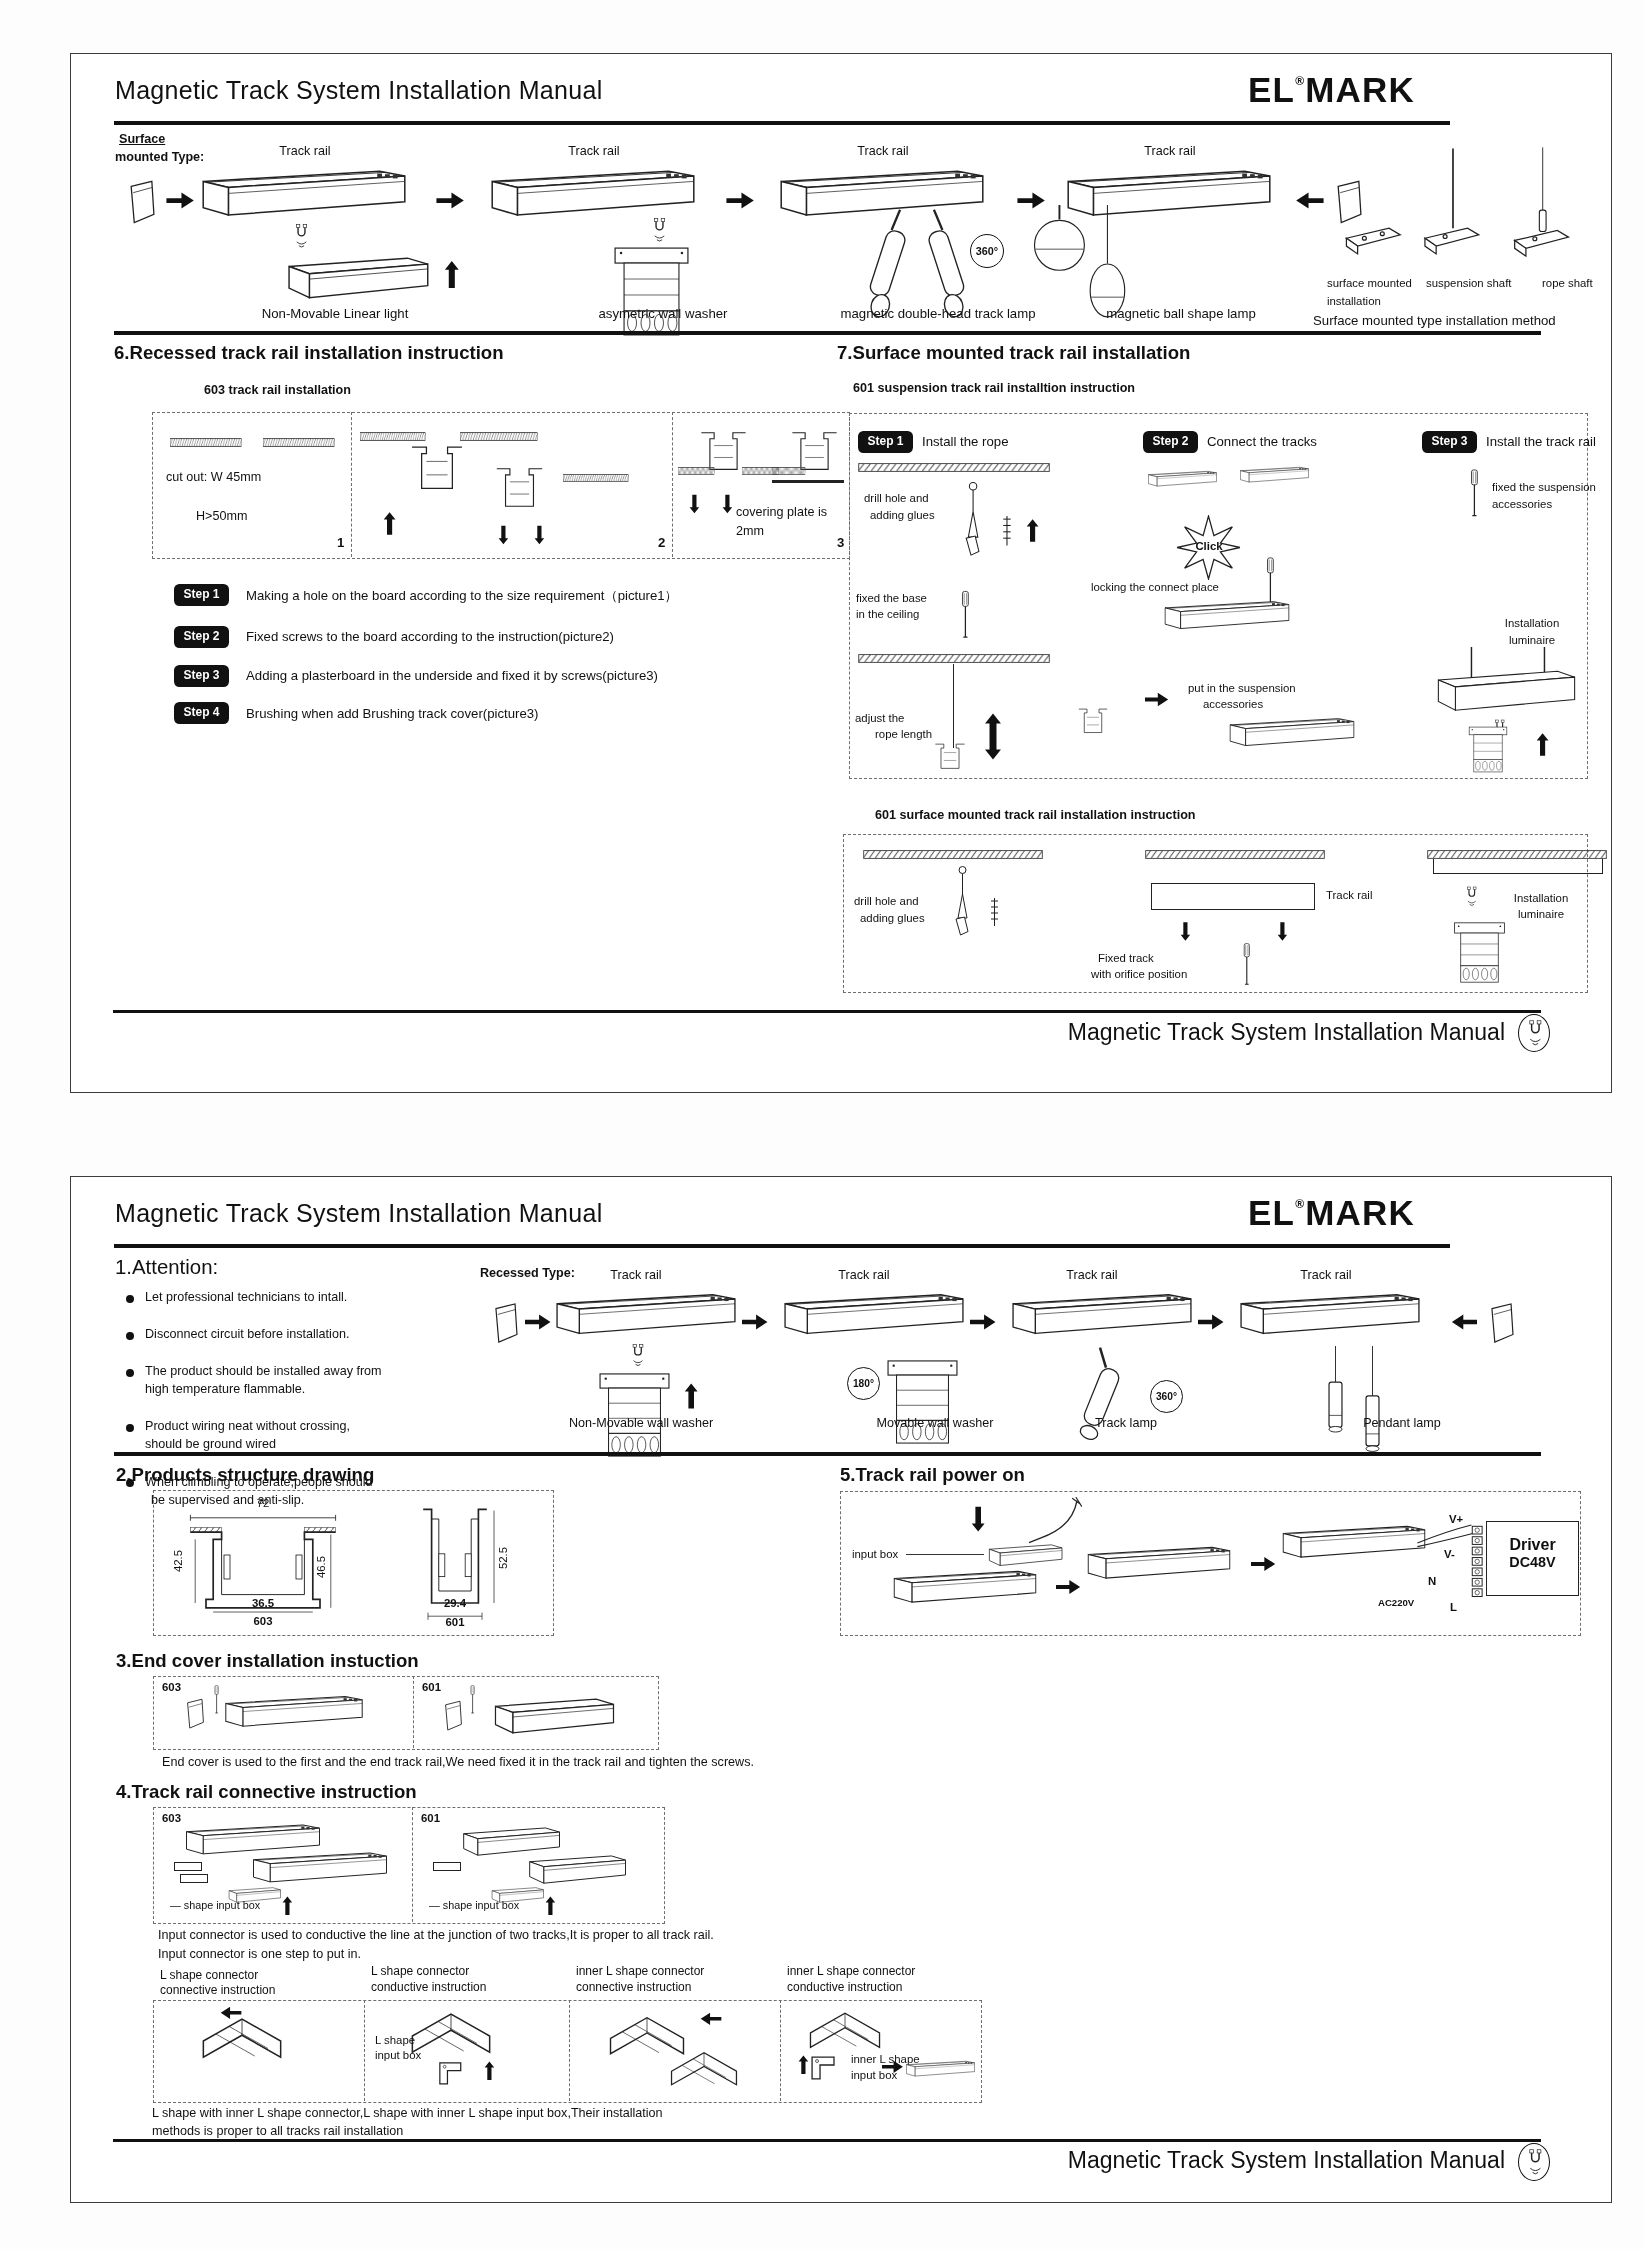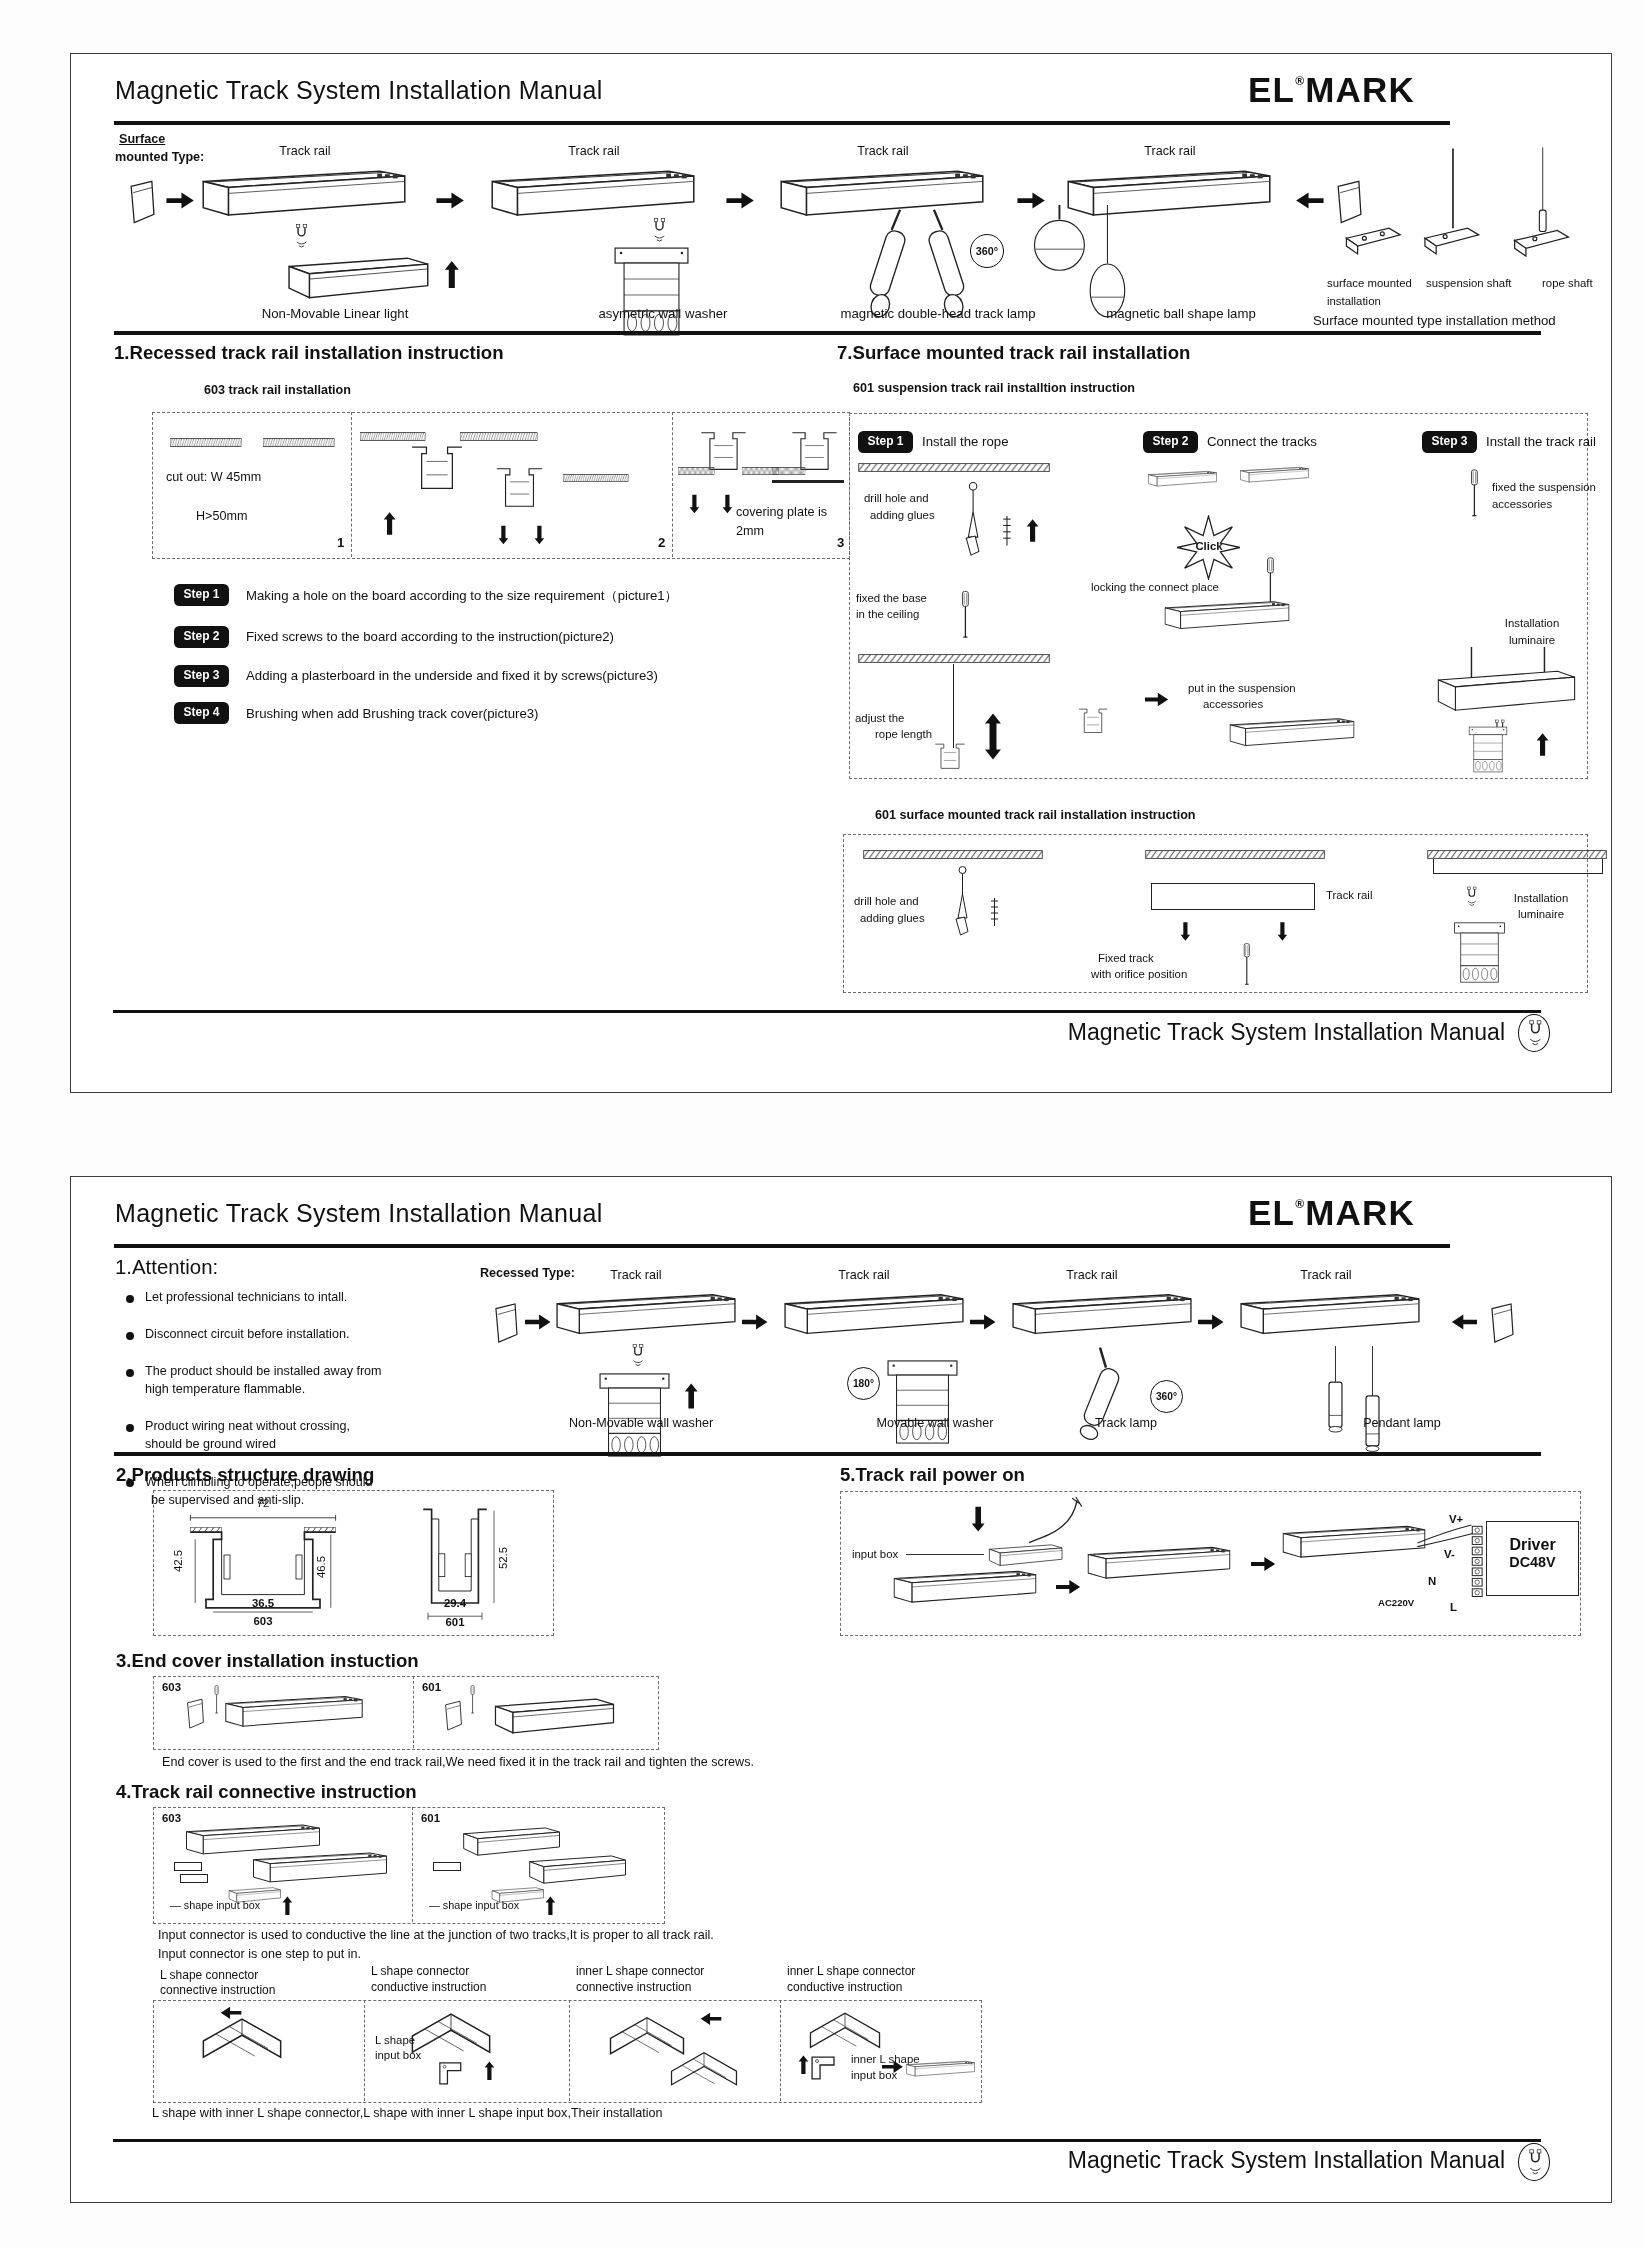--- a/index.html
+++ b/index.html
@@ -324,21 +324,21 @@
       <use href="#bracket3"></use>
     </svg>
   <div class="ab dim" style="left:1256px;top:223px;">surface mounted</div>
   <div class="ab dim" style="left:1256px;top:241px;">installation</div>
   <div class="ab dim" style="left:1355px;top:223px;">suspension shaft</div>
   <div class="ab dim" style="left:1471px;top:223px;">rope shaft</div>
   <div class="ab cap" style="left:1242px;top:259px;width:300px;">Surface mounted type installation method</div>
 
   <div class="ab rule" style="left:43px;top:277px;width:1427px;"></div>
 
-  <div class="ab sech" style="left:43px;top:288px;">1.Recessed track rail installation instruction</div>
+  <div class="ab sech" style="left:43px;top:288px;">6.Recessed track rail installation instruction</div>
   <div class="ab subh" style="left:133px;top:329px;">603 track rail installation</div>
 
   <div class="ab dash" style="left:81px;top:358px;width:696px;height:145px;"></div>
   <div class="ab vdash" style="left:280px;top:358px;height:145px;"></div>
   <div class="ab vdash" style="left:601px;top:358px;height:145px;"></div>
 
   <svg class="ab" style="left:99px;top:384px;width:72px;height:9.6px;" viewBox="0 0 120 16" width="72" height="9.6">
       <use href="#hatchbar"></use>
     </svg>
   <svg class="ab" style="left:192px;top:384px;width:72px;height:9.6px;" viewBox="0 0 120 16" width="72" height="9.6">
@@ -813,20 +813,21 @@
   <div class="ab lbl" style="left:780px;top:876px;">inner L shape</div>
   <div class="ab lbl" style="left:780px;top:892px;">input box</div>
   <svg class="ab" style="left:811px;top:882px;width:21.6px;height:15.6px;" viewBox="0 0 36 26" width="21.6" height="15.6">
       <use href="#arwR"></use>
     </svg>
   <svg class="ab" style="left:835px;top:869px;width:69px;height:48px;" viewBox="0 0 115 80" width="69" height="48">
       <use href="#rail"></use>
     </svg>
 
   <div class="ab lbl2" style="left:81px;top:929px;width:1380px;">L shape with inner L shape connector,L shape with inner L shape input box,Their installation</div>
+  <div class="ab lbl2" style="left:81px;top:947px;width:1380px;">methods is proper to all tracks rail installation</div>
 
   <div class="ab thin" style="left:42px;top:962px;width:1428px;"></div>
   <div class="ab" style="left:900px;top:970px;width:534px;text-align:right;font-size:23px;">Magnetic Track System Installation Manual</div>
   <div class="ab fticon" style="left:1447px;top:966px;width:30px;height:36px;">
     <svg style="width:100%;height:100%;" viewBox="0 0 50 60" width="30" height="36">
         <use href="#mag" transform="translate(6,8) scale(0.85)"></use>
       </svg>
   </div>
 </div>
 

